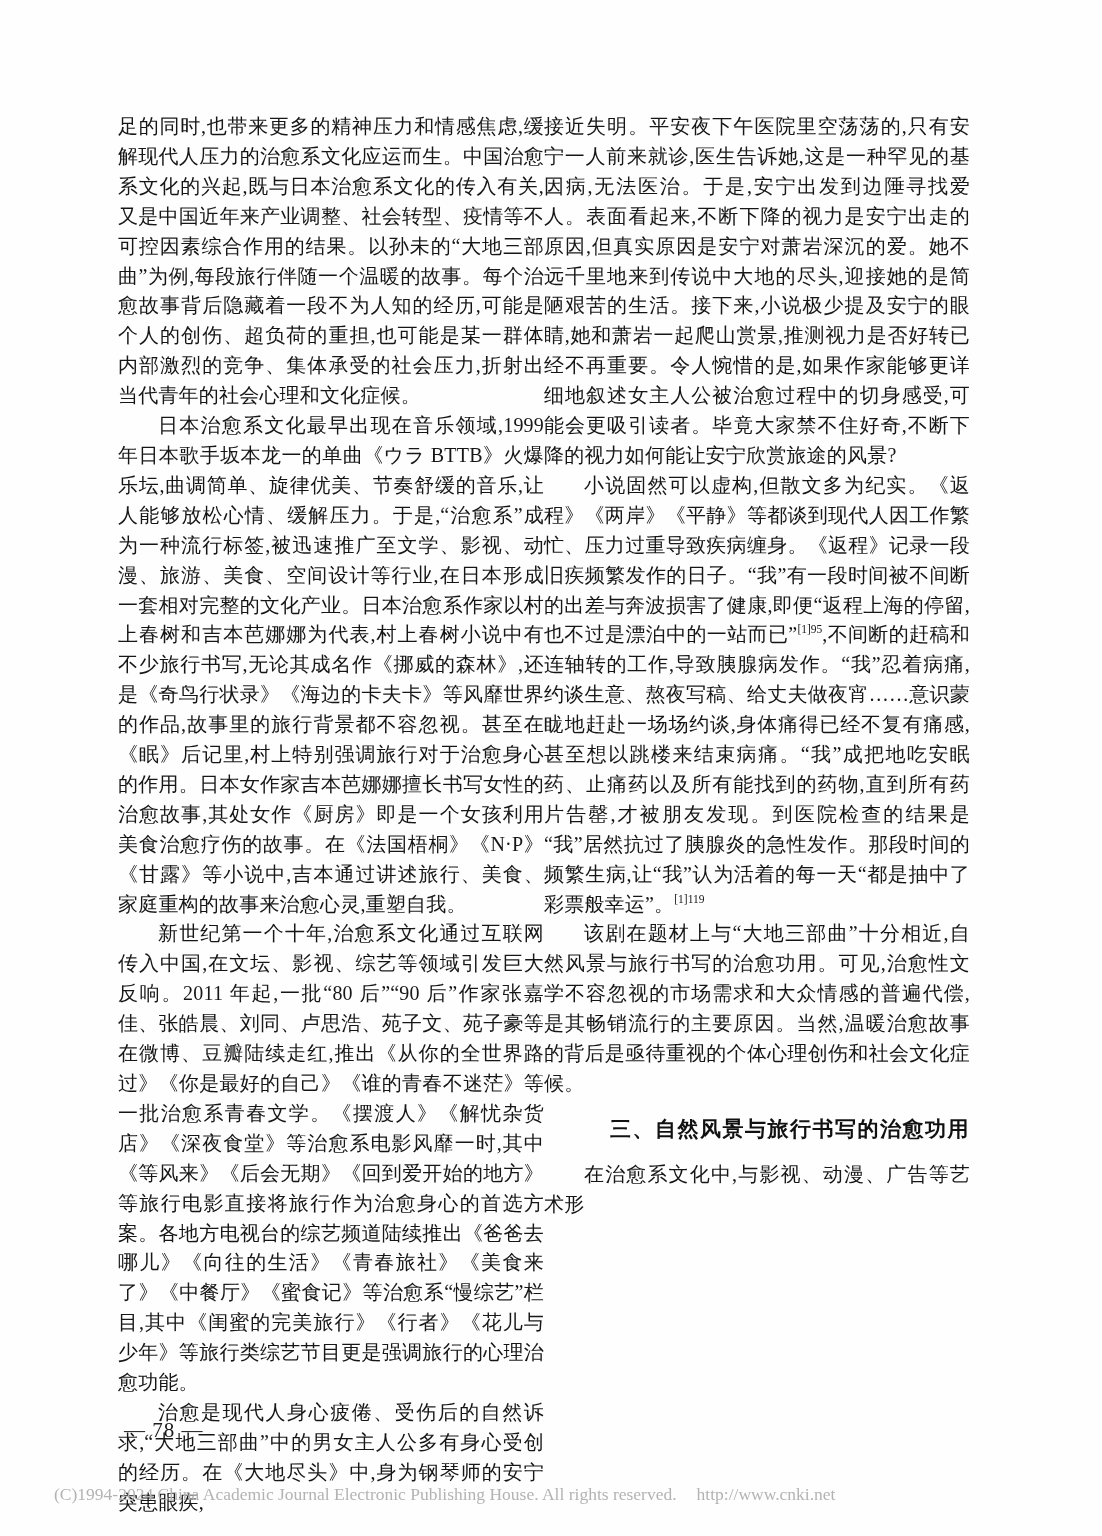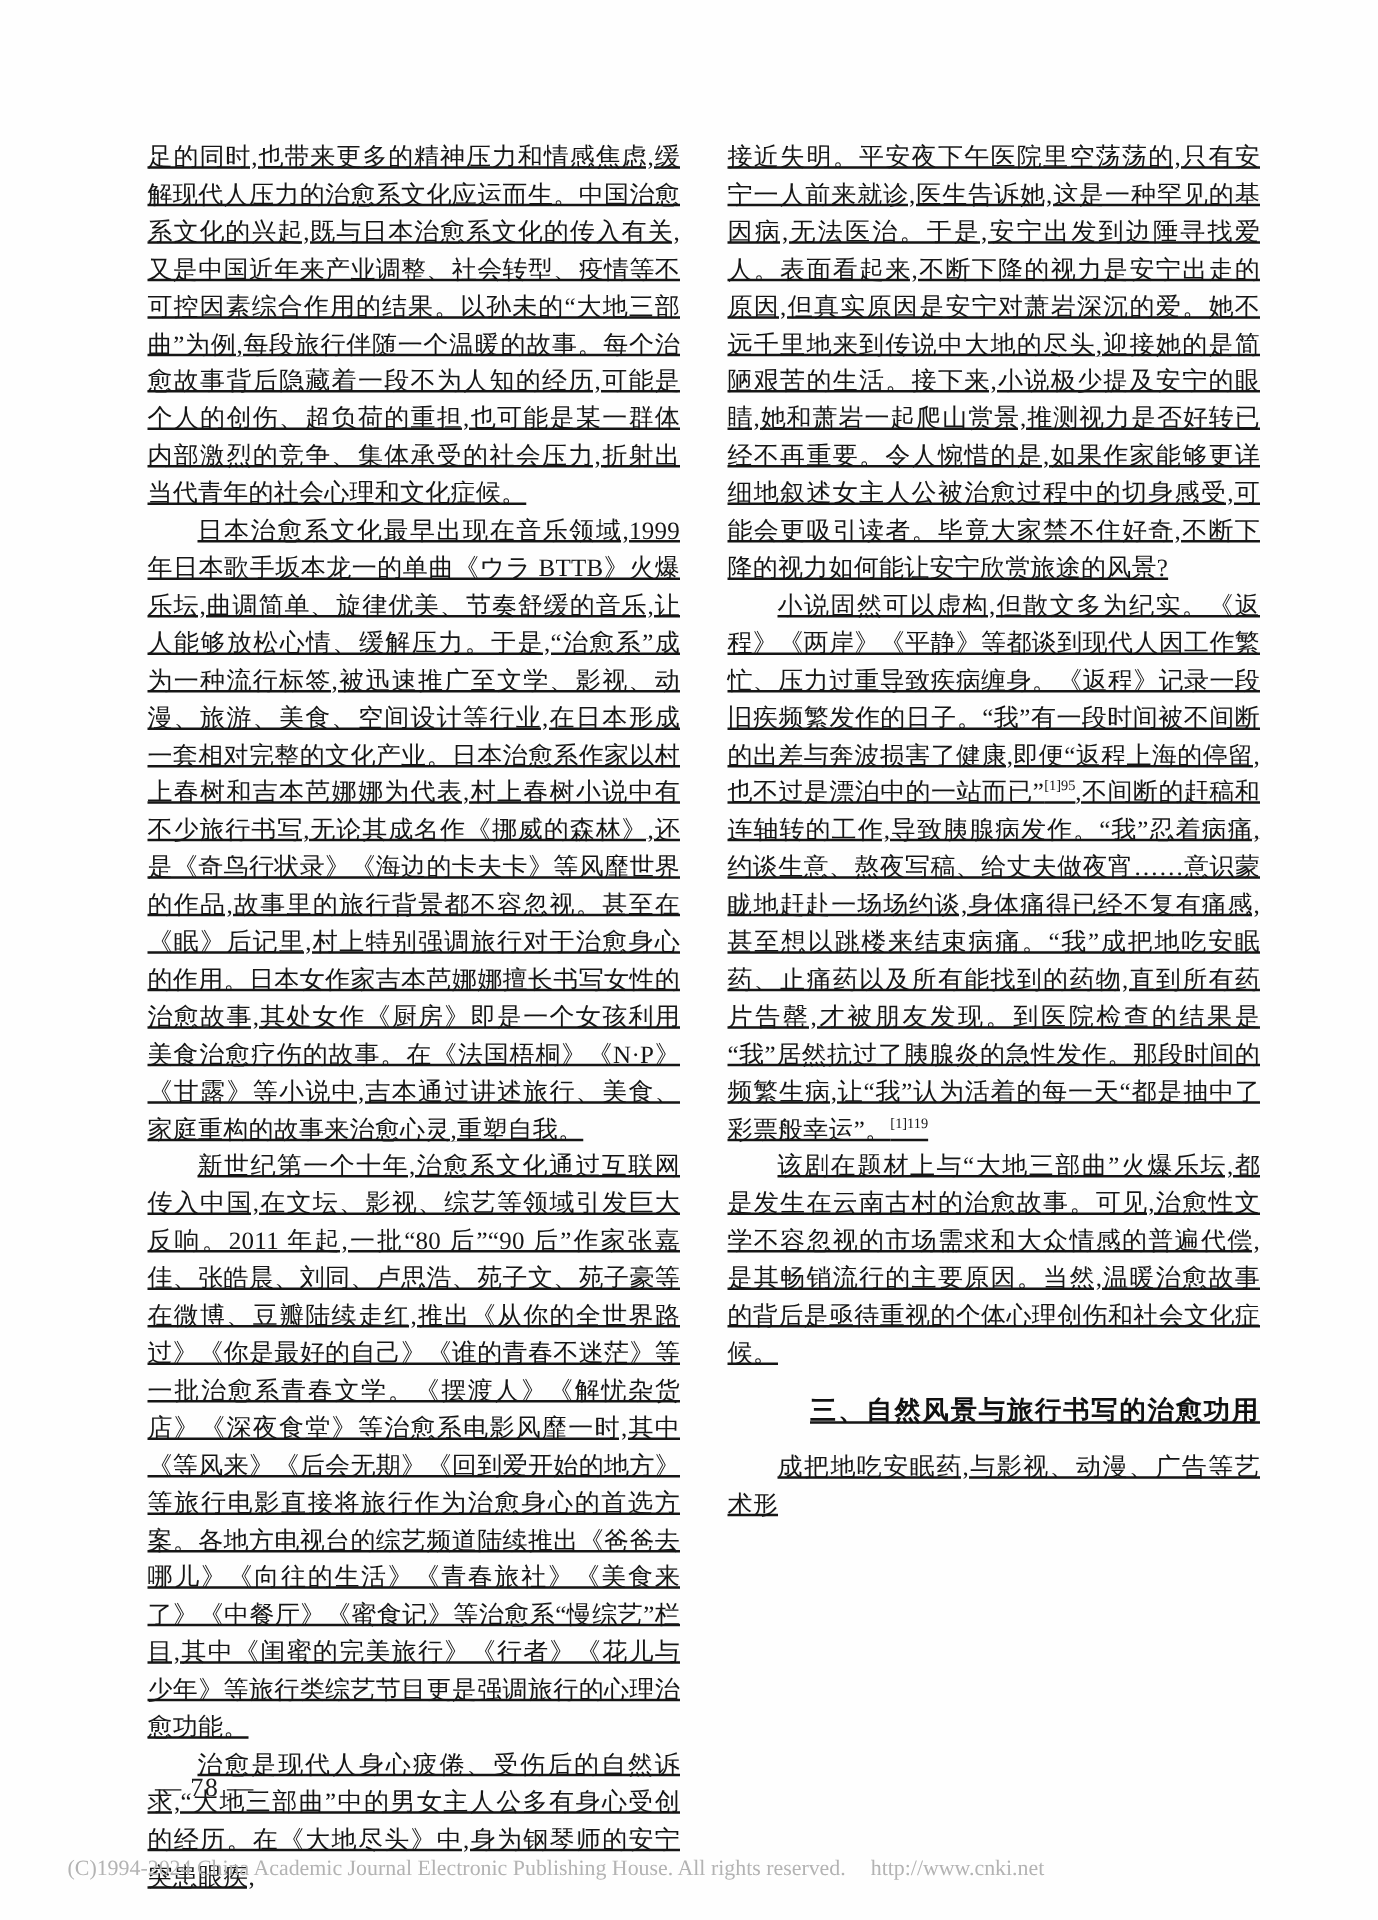--- a/index.html
+++ b/index.html
@@ -15,22 +15,20 @@
     overflow: hidden;
     font-family: "Liberation Serif", "DejaVu Serif", serif;
     color: #161616;
   }
   .columns {
     position: absolute;
     left: 118px;
     top: 112px;
     width: 890px;
     display: flex;
-    gap: 38px;
-    text-decoration: underline;
   }
   .column {
     width: 426px;
     font-size: 20px;
     line-height: 29.9px;
     text-align: justify;
     letter-spacing: 0.2px;
   }
   .column p {
     margin: 0;
@@ -83,22 +81,22 @@
   <div class="columns">
     <div class="column">
         <p class="noindent">足的同时,也带来更多的精神压力和情感焦虑,缓解现代人压力的治愈系文化应运而生。中国治愈系文化的兴起,既与日本治愈系文化的传入有关,又是中国近年来产业调整、社会转型、疫情等不可控因素综合作用的结果。以孙未的“大地三部曲”为例,每段旅行伴随一个温暖的故事。每个治愈故事背后隐藏着一段不为人知的经历,可能是个人的创伤、超负荷的重担,也可能是某一群体内部激烈的竞争、集体承受的社会压力,折射出当代青年的社会心理和文化症候。</p>
         <p>日本治愈系文化最早出现在音乐领域,1999 年日本歌手坂本龙一的单曲《ウラ BTTB》火爆乐坛,曲调简单、旋律优美、节奏舒缓的音乐,让人能够放松心情、缓解压力。于是,“治愈系”成为一种流行标签,被迅速推广至文学、影视、动漫、旅游、美食、空间设计等行业,在日本形成一套相对完整的文化产业。日本治愈系作家以村上春树和吉本芭娜娜为代表,村上春树小说中有不少旅行书写,无论其成名作《挪威的森林》,还是《奇鸟行状录》《海边的卡夫卡》等风靡世界的作品,故事里的旅行背景都不容忽视。甚至在《眠》后记里,村上特别强调旅行对于治愈身心的作用。日本女作家吉本芭娜娜擅长书写女性的治愈故事,其处女作《厨房》即是一个女孩利用美食治愈疗伤的故事。在《法国梧桐》《N·P》《甘露》等小说中,吉本通过讲述旅行、美食、家庭重构的故事来治愈心灵,重塑自我。</p>
         <p>新世纪第一个十年,治愈系文化通过互联网传入中国,在文坛、影视、综艺等领域引发巨大反响。2011 年起,一批“80 后”“90 后”作家张嘉佳、张皓晨、刘同、卢思浩、苑子文、苑子豪等在微博、豆瓣陆续走红,推出《从你的全世界路过》《你是最好的自己》《谁的青春不迷茫》等一批治愈系青春文学。《摆渡人》《解忧杂货店》《深夜食堂》等治愈系电影风靡一时,其中《等风来》《后会无期》《回到爱开始的地方》等旅行电影直接将旅行作为治愈身心的首选方案。各地方电视台的综艺频道陆续推出《爸爸去哪儿》《向往的生活》《青春旅社》《美食来了》《中餐厅》《蜜食记》等治愈系“慢综艺”栏目,其中《闺蜜的完美旅行》《行者》《花儿与少年》等旅行类综艺节目更是强调旅行的心理治愈功能。</p>
         <p>治愈是现代人身心疲倦、受伤后的自然诉求,“大地三部曲”中的男女主人公多有身心受创的经历。在《大地尽头》中,身为钢琴师的安宁突患眼疾,</p>
       </div>
     <div class="column">
         <p class="noindent">接近失明。平安夜下午医院里空荡荡的,只有安宁一人前来就诊,医生告诉她,这是一种罕见的基因病,无法医治。于是,安宁出发到边陲寻找爱人。表面看起来,不断下降的视力是安宁出走的原因,但真实原因是安宁对萧岩深沉的爱。她不远千里地来到传说中大地的尽头,迎接她的是简陋艰苦的生活。接下来,小说极少提及安宁的眼睛,她和萧岩一起爬山赏景,推测视力是否好转已经不再重要。令人惋惜的是,如果作家能够更详细地叙述女主人公被治愈过程中的切身感受,可能会更吸引读者。毕竟大家禁不住好奇,不断下降的视力如何能让安宁欣赏旅途的风景?</p>
         <p>小说固然可以虚构,但散文多为纪实。《返程》《两岸》《平静》等都谈到现代人因工作繁忙、压力过重导致疾病缠身。《返程》记录一段旧疾频繁发作的日子。“我”有一段时间被不间断的出差与奔波损害了健康,即便“返程上海的停留,也不过是漂泊中的一站而已”<sup>[1]95</sup>,不间断的赶稿和连轴转的工作,导致胰腺病发作。“我”忍着病痛,约谈生意、熬夜写稿、给丈夫做夜宵……意识蒙眬地赶赴一场场约谈,身体痛得已经不复有痛感,甚至想以跳楼来结束病痛。“我”成把地吃安眠药、止痛药以及所有能找到的药物,直到所有药片告罄,才被朋友发现。到医院检查的结果是“我”居然抗过了胰腺炎的急性发作。那段时间的频繁生病,让“我”认为活着的每一天“都是抽中了彩票般幸运”。<sup>[1]119</sup></p>
-        <p>该剧在题材上与“大地三部曲”火爆乐坛,都是发生在云南古村的治愈故事。可见,治愈性文学不容忽视的市场需求和大众情感的普遍代偿,是其畅销流行的主要原因。当然,温暖治愈故事的背后是亟待重视的个体心理创伤和社会文化症候。</p>
+        <p>该剧在题材上与“大地三部曲”十分相近,自然风景与旅行书写的治愈功用。可见,治愈性文学不容忽视的市场需求和大众情感的普遍代偿,是其畅销流行的主要原因。当然,温暖治愈故事的背后是亟待重视的个体心理创伤和社会文化症候。</p>
         <h3 class="section-heading">三、自然风景与旅行书写的治愈功用</h3>
-        <p>成把地吃安眠药,与影视、动漫、广告等艺术形</p>
+        <p>在治愈系文化中,与影视、动漫、广告等艺术形</p>
       </div>
   </div>
   <div class="page-number">— 78 —</div>
   <div class="footer">
     <span>(C)1994-2024 China Academic Journal Electronic Publishing House. All rights reserved.</span><span class="footer-url">http://www.cnki.net</span>
   </div>
 </div>
 
 </body></html>

